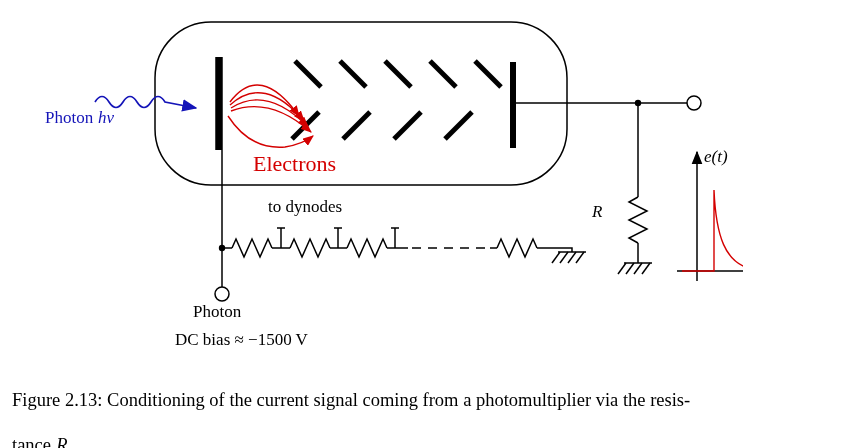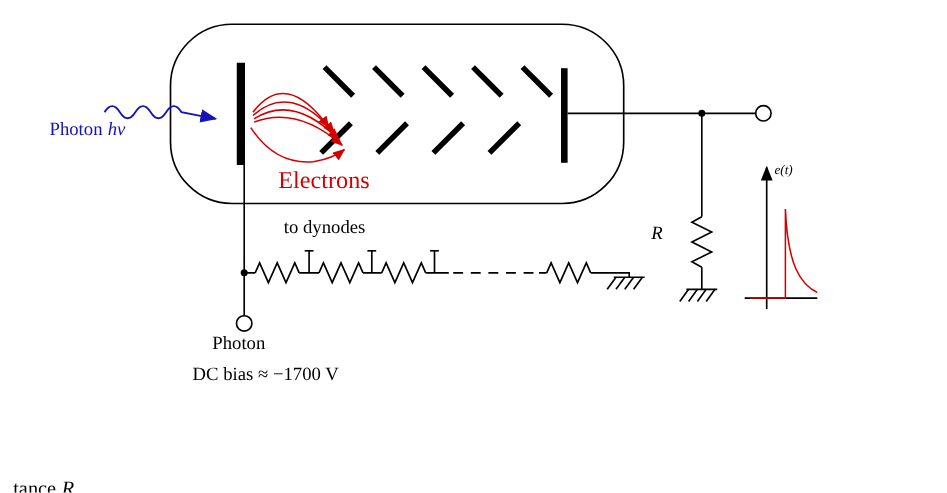--- a/index.html
+++ b/index.html
@@ -122,29 +122,30 @@
       <path class="red-ln" stroke-width="1.6" d="M 682 271 L 714 271 L 714 190 C 716 238 726 261 748 268 C 764 272 782 271 800 271"></path>
     </g>
   </svg>
 
   <div class="lbl blue" style="left:45px;top:109px">
     <span class="sp">Photon</span><span class="math">hν</span>
   </div>
 
   <div class="lbl red" style="left:253px;top:152px;font-size:22px">Electrons</div>
 
-  <div class="lbl" style="left:258px;top:198px">to dynodes</div>
+  <div class="lbl" style="left:268px;top:198px">to dynodes</div>
 
   <div class="lbl math" style="left:592px;top:203px">R</div>
 
-  <div class="lbl math" style="left:704px;top:148px;font-size:12px">e(t)</div>
+  <div class="lbl math" style="left:704px;top:148px;font-size:17px">e(t)</div>
 
   <div class="lbl math" style="left:786px;top:279px;font-size:16px">t</div>
 
   <div class="lbl" style="left:193px;top:303px">Photon</div>
 
-  <div class="lbl" style="left:175px;top:331px">DC bias ≈ −1700 V</div>
+  <div class="lbl" style="left:175px;top:331px">DC bias ≈ −1500 V</div>
 
+  <div class="caption-line" style="left:12px;top:390px">Figure 2.13: Conditioning of the current signal coming from a photomultiplier via the resis-</div>
   <div class="caption-line" style="left:12px;top:435px">
     <span class="sp">tance</span><span class="math">R</span><span>.</span>
   </div>
 
 </div>
 
 </body></html>

